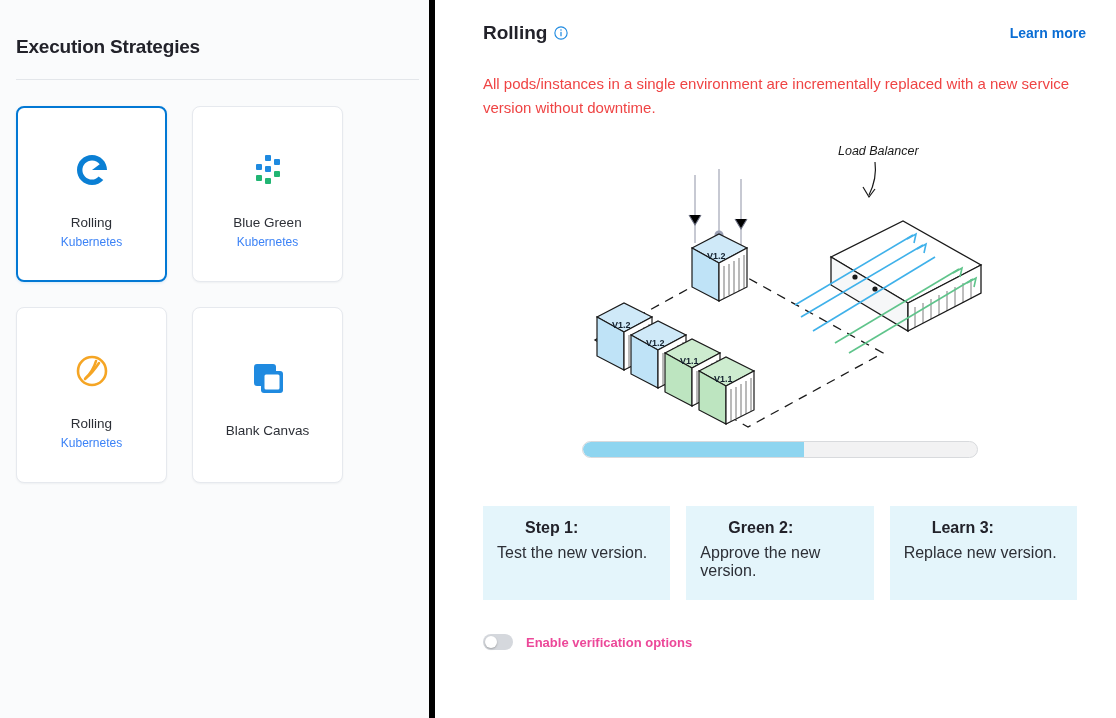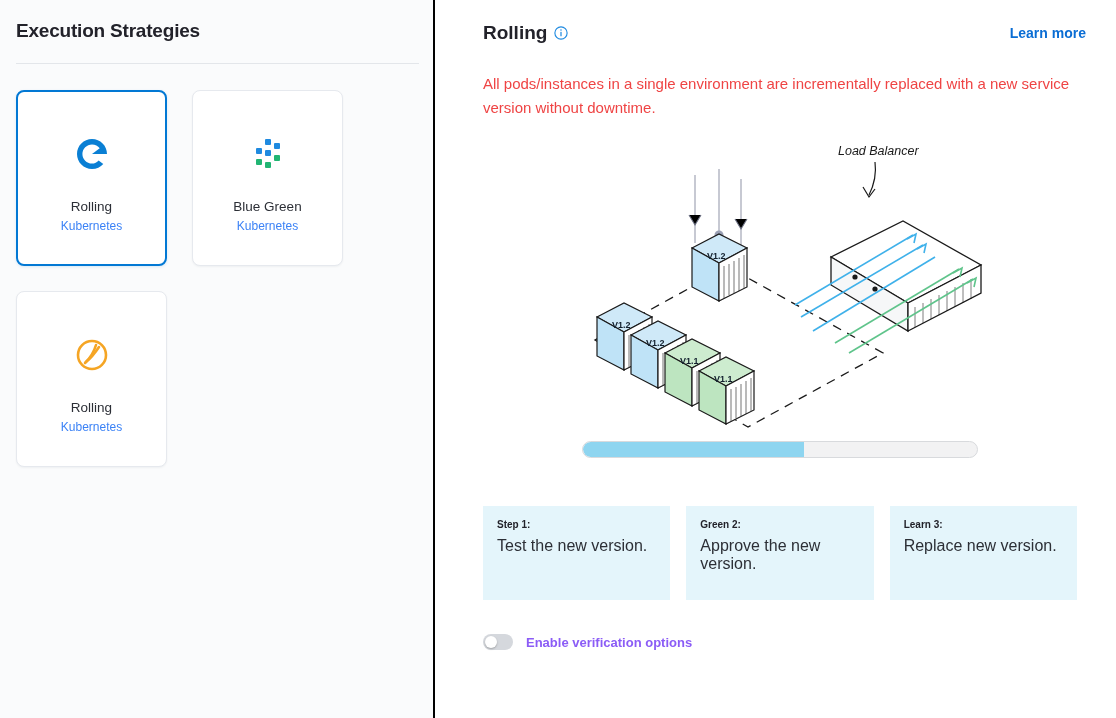--- a/index.html
+++ b/index.html
@@ -14,22 +14,22 @@
     display: flex;
     width: 1116px;
     height: 718px;
   }
 
   
   .sidebar {
     width: 435px;
     height: 718px;
     background: #fafbfc;
-    border-right: 2px solid #000000;
-    padding: 0 16px;
+    border-right: 6px solid #000000;
+    padding: 16px 16px;
     position: relative;
   }
   .sidebar-title {
     font-size: 19px;
     font-weight: bold;
     color: #22222a;
     padding: 20px 0 0 0;
     margin: 0 0 0 0;
     letter-spacing: -0.2px;
   }
@@ -156,24 +156,25 @@
     margin-top: 48px;
     width: 594px;
   }
   .step-card {
     flex: 1;
     height: 94px;
     background: #e4f5fb;
     padding: 13px 14px;
   }
   .step-title {
-    font-size: 10px;
+    font-size: 16px;
     font-weight: bold;
     color: #22222a;
     margin-bottom: 7px;
+    margin-left: 28px;
   }
   .step-text {
     font-size: 16px;
     color: #2c2f36;
   }
 
   
   .toggle-row {
     display: flex;
     align-items: center;
@@ -192,21 +193,21 @@
     position: absolute;
     top: 2px; left: 2px;
     width: 12px; height: 12px;
     border-radius: 50%;
     background: #ffffff;
     box-shadow: 0 1px 2px rgba(0,0,0,0.25);
   }
   .toggle-label {
     font-size: 13px;
     font-weight: bold;
-    color: #8b5cf6;
+    color: #ec4899;
   }
 </style>
 </head>
 <body>
 
 <div class="app">
 
   <div class="sidebar">
     <h1 class="sidebar-title">Execution Strategies</h1>
     <div class="sidebar-divider"></div>
@@ -244,20 +245,31 @@
           <svg width="36" height="36" viewBox="0 0 36 36">
             <circle cx="18" cy="18" r="14" fill="none" stroke="#f5a524" stroke-width="2.6"></circle>
             <path d="M11 26 C16 21 20 15 22 8" fill="none" stroke="#f5a524" stroke-width="2.6" stroke-linecap="round"></path>
             <path d="M25 10 C21 16 17 21 12 25" fill="none" stroke="#f5a524" stroke-width="2.6" stroke-linecap="round"></path>
           </svg>
         </div>
         <div class="card-label">Rolling</div>
         <div class="card-sub">Kubernetes</div>
       </div>
 
+      <div class="card">
+        <div class="card-icon">
+          <svg width="36" height="36" viewBox="0 0 36 36">
+            <rect x="4" y="4" width="22" height="22" rx="3" fill="#1f8ae0"></rect>
+            <rect x="11" y="11" width="22" height="22" rx="3" fill="#1f8ae0"></rect>
+            <rect x="14.5" y="14.5" width="15" height="15" rx="1.5" fill="#ffffff"></rect>
+          </svg>
+        </div>
+        <div class="card-label">Blank Canvas</div>
+        <div class="card-sub"></div>
+      </div>
 
     </div>
   </div>
 
   <div class="main">
 
     <div class="main-header">
       <h2 class="main-title">Rolling</h2>
       <span class="info-icon">
         <svg width="14" height="14" viewBox="0 0 16 16">

